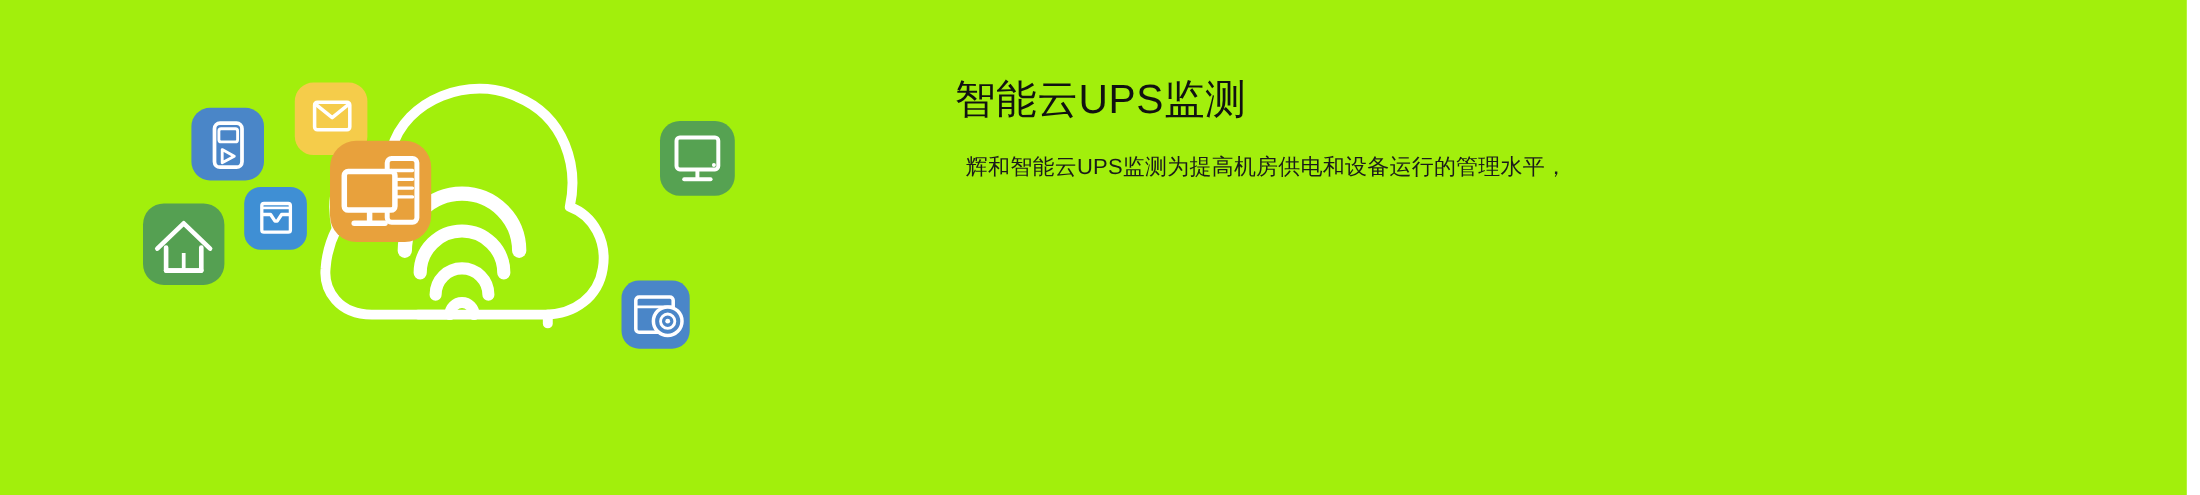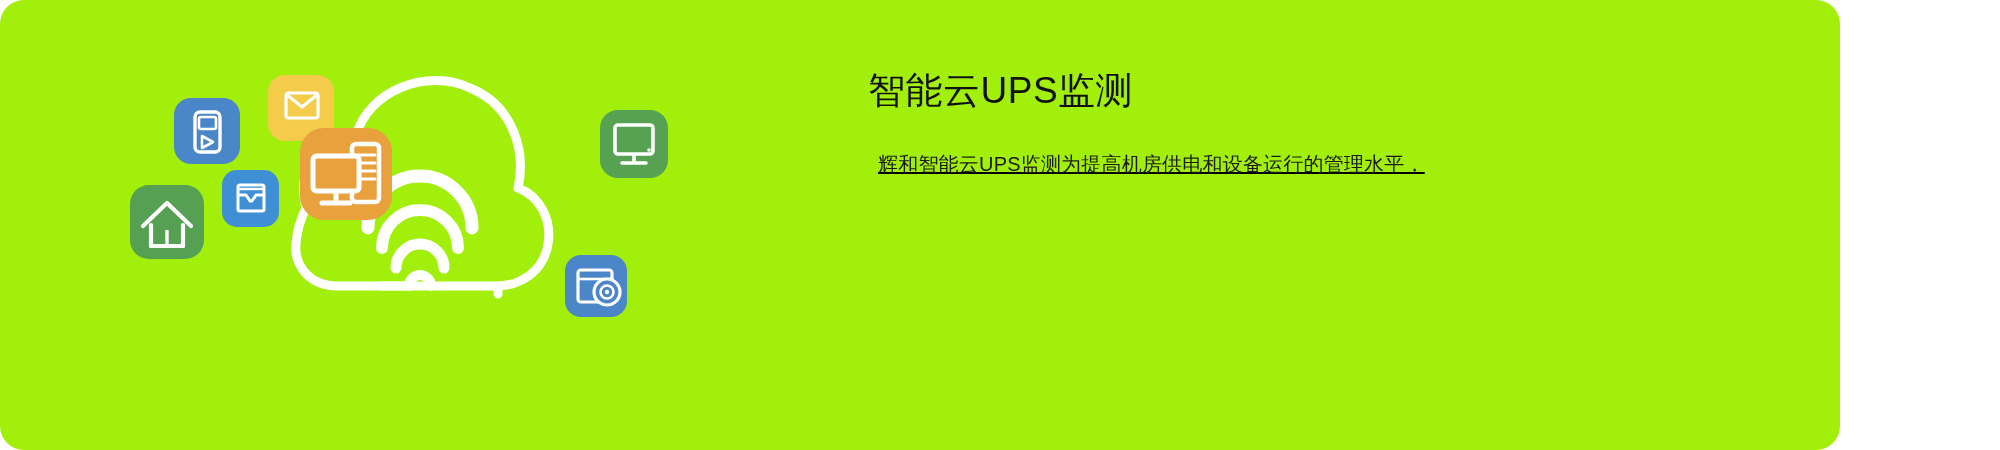--- a/index.html
+++ b/index.html
@@ -8,25 +8,24 @@
     padding: 0;
   }
   body {
     width: 2000px;
     height: 450px;
     overflow: hidden;
     font-family: "Liberation Sans", "DejaVu Sans", sans-serif;
   }
   .banner {
     position: relative;
-    width: 1840px;
+    width: 1988px;
     height: 450px;
     background: #a2ef0c;
     overflow: hidden;
-    border-radius: 24px;
   }
 
   
   .illustration {
     position: absolute;
     left: 110px;
     top: 40px;
     width: 620px;
     height: 280px;
   }
@@ -46,22 +45,21 @@
   .title {
     font-size: 37px;
     font-weight: 400;
     color: #111111;
     letter-spacing: 0.5px;
     margin: 0;
     line-height: 1.25;
     white-space: nowrap;
   }
   .body-lines {
-    margin-top: 40px;
-    text-decoration: underline;
+    margin-top: 28px;
   }
   .body-line {
     font-size: 20px;
     color: #1a1a1a;
     line-height: 1.0;
     margin: 0 0 8px 10px;
     white-space: nowrap;
     letter-spacing: 0.2px;
   }
   .body-line:last-child {

